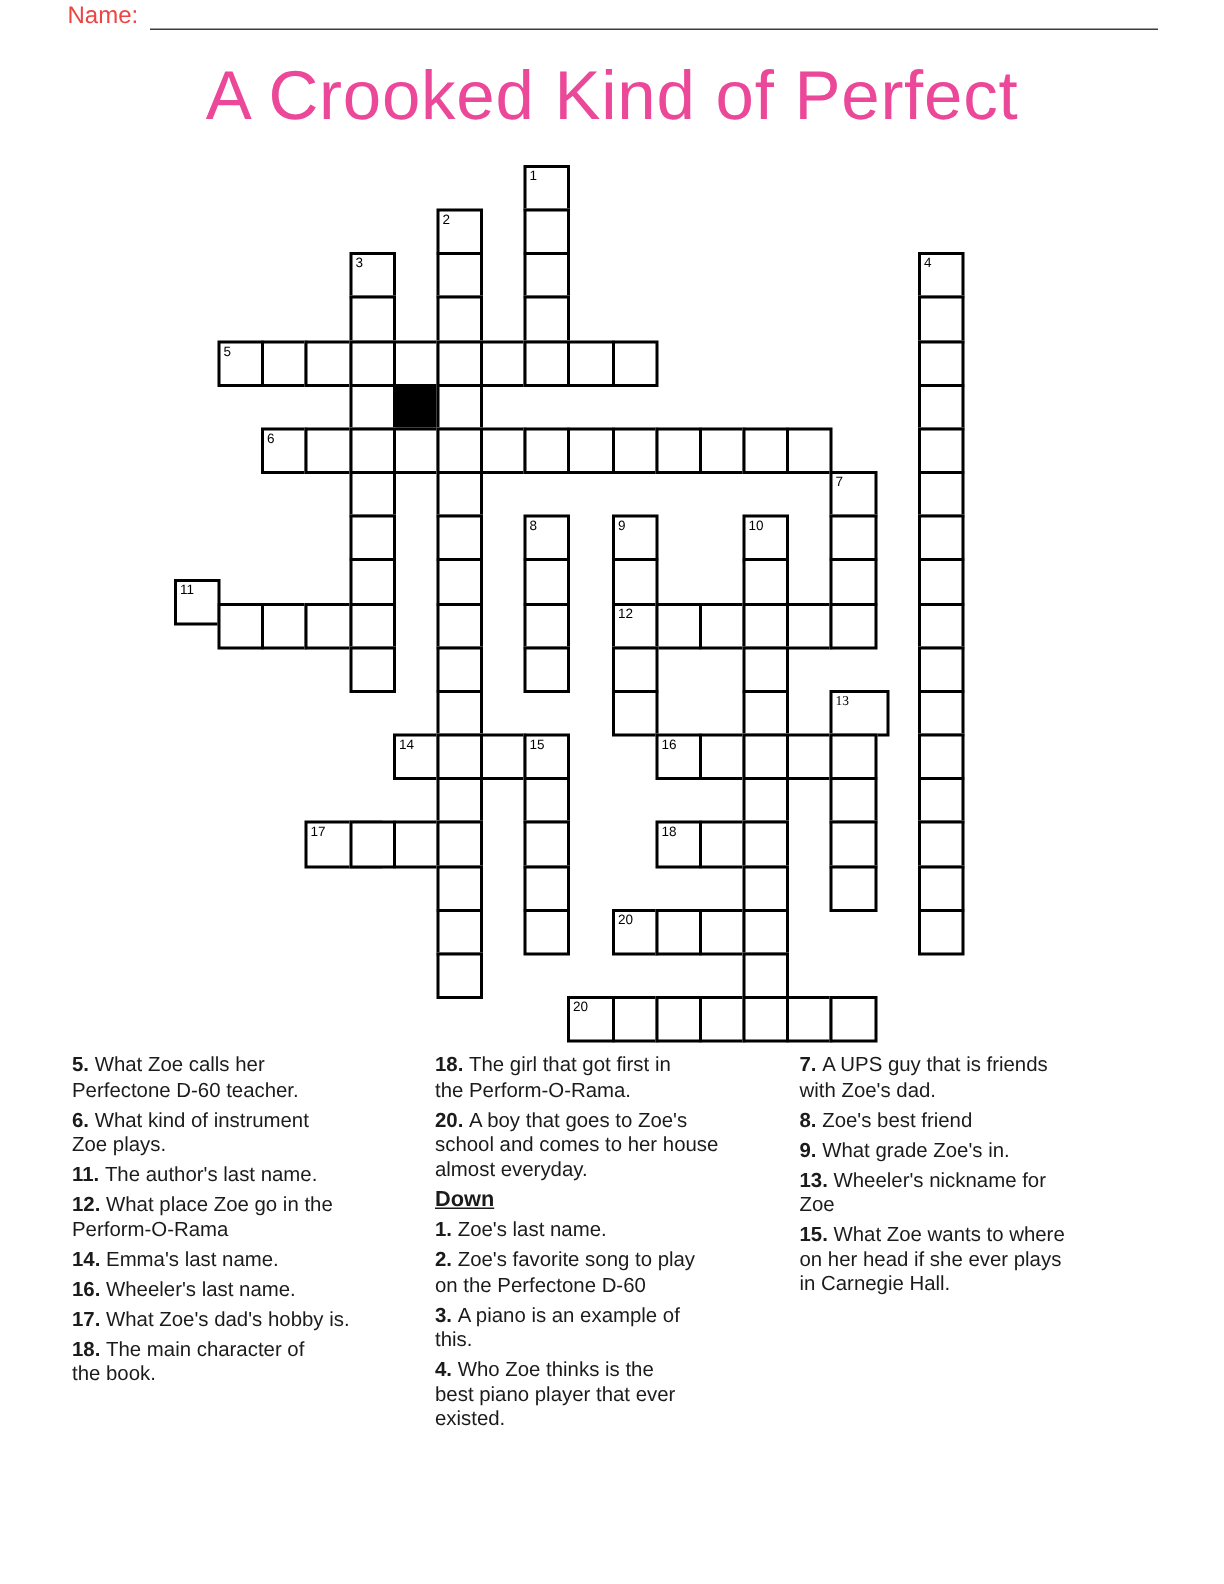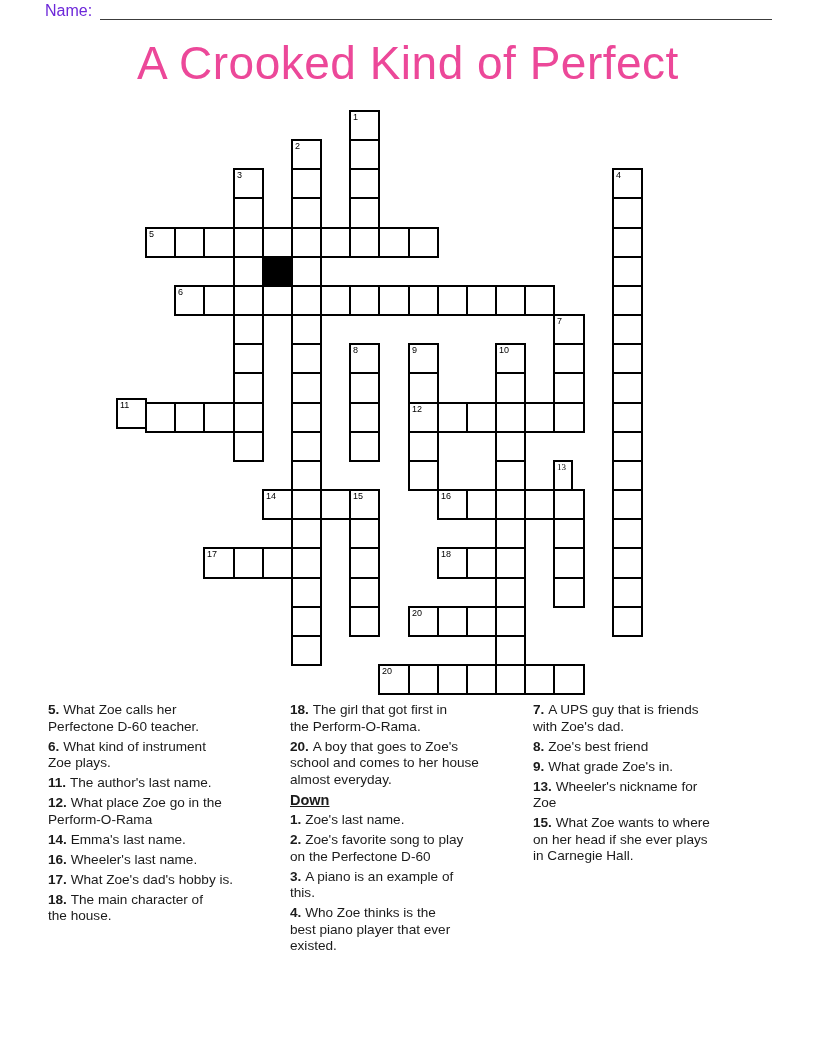--- a/index.html
+++ b/index.html
@@ -1,18 +1,18 @@
 <!DOCTYPE html>
 <html><head>
 <meta charset="utf-8">
 <style>
   html,body{margin:0;padding:0;background:#ffffff;}
   body{width:816px;height:1056px;position:relative;font-family:"Liberation Sans",sans-serif;color:#1b1b1b;overflow:hidden;}
 
-  .name-label{position:absolute;left:45px;top:2px;font-size:16px;color:#6d28d9;}
+  .name-label{position:absolute;left:45px;top:2px;font-size:16px;color:#ef4444;}
   .name-line{position:absolute;left:100px;top:3px;width:672px;height:16px;border-bottom:1.5px solid #3c3c3c;}
 
   .page-title{position:absolute;left:0;top:36px;width:816px;text-align:center;font-size:46px;letter-spacing:.5px;color:#ec4899;}
 
   .grid{position:absolute;left:116px;top:110px;}
   .cell{position:absolute;box-sizing:border-box;border:2px solid #000;background:#fff;}
   .cell.black{background:#000;}
   .cnum{position:absolute;left:2px;top:0px;font-size:9px;line-height:10px;color:#000;}
 
   .clue-col{position:absolute;top:702px;font-size:13.6px;line-height:16.5px;}
@@ -104,21 +104,21 @@
     </div>
     <div class="cell" style="left: 437px; top: 233px; width: 32px; height: 31px;"></div>
     <div class="cell" style="left: 496px; top: 233px; width: 31px; height: 31px;"></div>
     <div class="cell" style="left: 117px; top: 262px; width: 31px; height: 32px;"></div>
     <div class="cell" style="left: 175px; top: 262px; width: 31px; height: 32px;"></div>
     <div class="cell" style="left: 233px; top: 262px; width: 31px; height: 32px;"></div>
     <div class="cell" style="left: 292px; top: 262px; width: 31px; height: 32px;"></div>
     <div class="cell" style="left: 379px; top: 262px; width: 31px; height: 32px;"></div>
     <div class="cell" style="left: 437px; top: 262px; width: 32px; height: 32px;"></div>
     <div class="cell" style="left: 496px; top: 262px; width: 31px; height: 32px;"></div>
-    <div class="cell" style="left: 0px; top: 288px; width: 31px; height: 31px;">
+    <div class="cell" style="left: 0px; top: 276px; width: 31px; height: 31px;">
       <span class="cnum">11</span>
     </div>
     <div class="cell" style="left: 29px; top: 292px; width: 31px; height: 31px;"></div>
     <div class="cell" style="left: 58px; top: 292px; width: 31px; height: 31px;"></div>
     <div class="cell" style="left: 87px; top: 292px; width: 32px; height: 31px;"></div>
     <div class="cell" style="left: 117px; top: 292px; width: 31px; height: 31px;"></div>
     <div class="cell" style="left: 175px; top: 292px; width: 31px; height: 31px;"></div>
     <div class="cell" style="left: 233px; top: 292px; width: 31px; height: 31px;"></div>
     <div class="cell" style="left: 292px; top: 292px; width: 31px; height: 31px;">
       <span class="cnum">12</span>
@@ -131,21 +131,21 @@
     <div class="cell" style="left: 496px; top: 292px; width: 31px; height: 31px;"></div>
     <div class="cell" style="left: 117px; top: 321px; width: 31px; height: 31px;"></div>
     <div class="cell" style="left: 175px; top: 321px; width: 31px; height: 31px;"></div>
     <div class="cell" style="left: 233px; top: 321px; width: 31px; height: 31px;"></div>
     <div class="cell" style="left: 292px; top: 321px; width: 31px; height: 31px;"></div>
     <div class="cell" style="left: 379px; top: 321px; width: 31px; height: 31px;"></div>
     <div class="cell" style="left: 496px; top: 321px; width: 31px; height: 31px;"></div>
     <div class="cell" style="left: 175px; top: 350px; width: 31px; height: 31px;"></div>
     <div class="cell" style="left: 292px; top: 350px; width: 31px; height: 31px;"></div>
     <div class="cell" style="left: 379px; top: 350px; width: 31px; height: 31px;"></div>
-    <div class="cell" style="left: 437px; top: 350px; width: 20px; height: 31px; font-family: Liberation Serif, serif;">
+    <div class="cell" style="left: 437px; top: 350px; width: 40px; height: 31px; font-family: Liberation Serif, serif;">
       <span class="cnum">13</span>
     </div>
     <div class="cell" style="left: 496px; top: 350px; width: 31px; height: 31px;"></div>
     <div class="cell" style="left: 146px; top: 379px; width: 31px; height: 31px;">
       <span class="cnum">14</span>
     </div>
     <div class="cell" style="left: 175px; top: 379px; width: 31px; height: 31px;"></div>
     <div class="cell" style="left: 204px; top: 379px; width: 31px; height: 31px;"></div>
     <div class="cell" style="left: 233px; top: 379px; width: 31px; height: 31px;">
       <span class="cnum">15</span>
@@ -209,21 +209,21 @@
 Perfectone D-60 teacher.</span></div>
     <div class="clue"><span class="num">6. </span><span class="ctext">What kind of instrument
 Zoe plays.</span></div>
     <div class="clue"><span class="num">11. </span><span class="ctext">The author's last name.</span></div>
     <div class="clue"><span class="num">12. </span><span class="ctext">What place Zoe go in the
 Perform-O-Rama</span></div>
     <div class="clue"><span class="num">14. </span><span class="ctext">Emma's last name.</span></div>
     <div class="clue"><span class="num">16. </span><span class="ctext">Wheeler's last name.</span></div>
     <div class="clue"><span class="num">17. </span><span class="ctext">What Zoe's dad's hobby is.</span></div>
     <div class="clue"><span class="num">18. </span><span class="ctext">The main character of
-the house.</span></div>
+the book.</span></div>
   </div>
 <div class="clue-col c2">
     <div class="clue"><span class="num">18. </span><span class="ctext">The girl that got first in
 the Perform-O-Rama.</span></div>
     <div class="clue"><span class="num">20. </span><span class="ctext">A boy that goes to Zoe's
 school and comes to her house
 almost everyday.</span></div>
     <div class="clue-head">Down</div>
     <div class="clue"><span class="num">1. </span><span class="ctext">Zoe's last name.</span></div>
     <div class="clue"><span class="num">2. </span><span class="ctext">Zoe's favorite song to play

